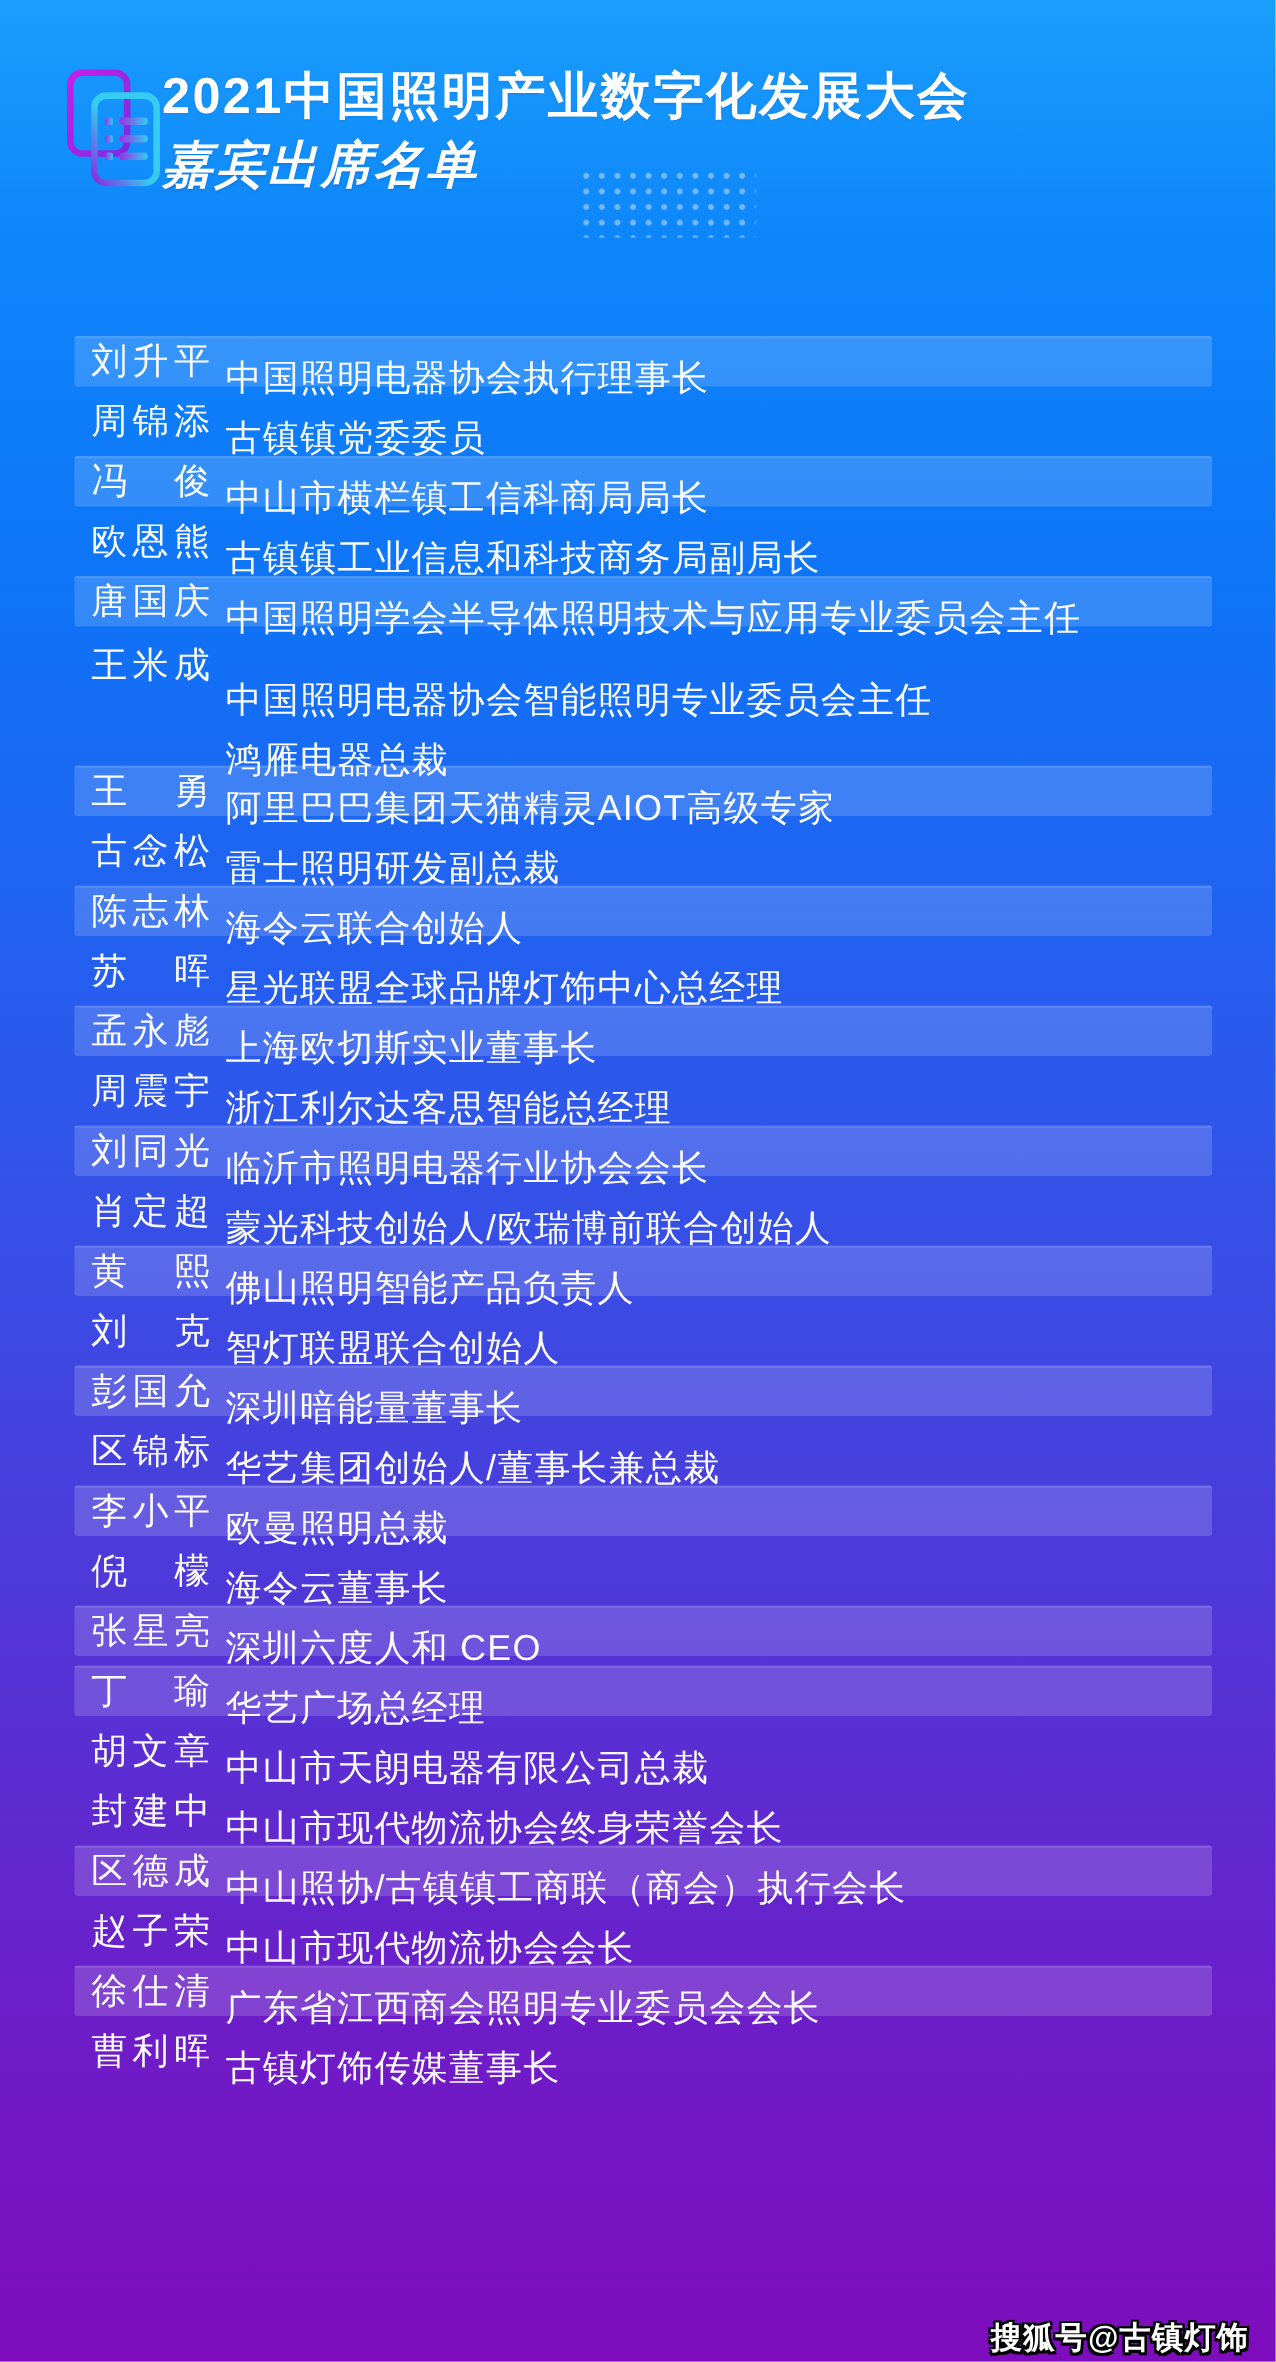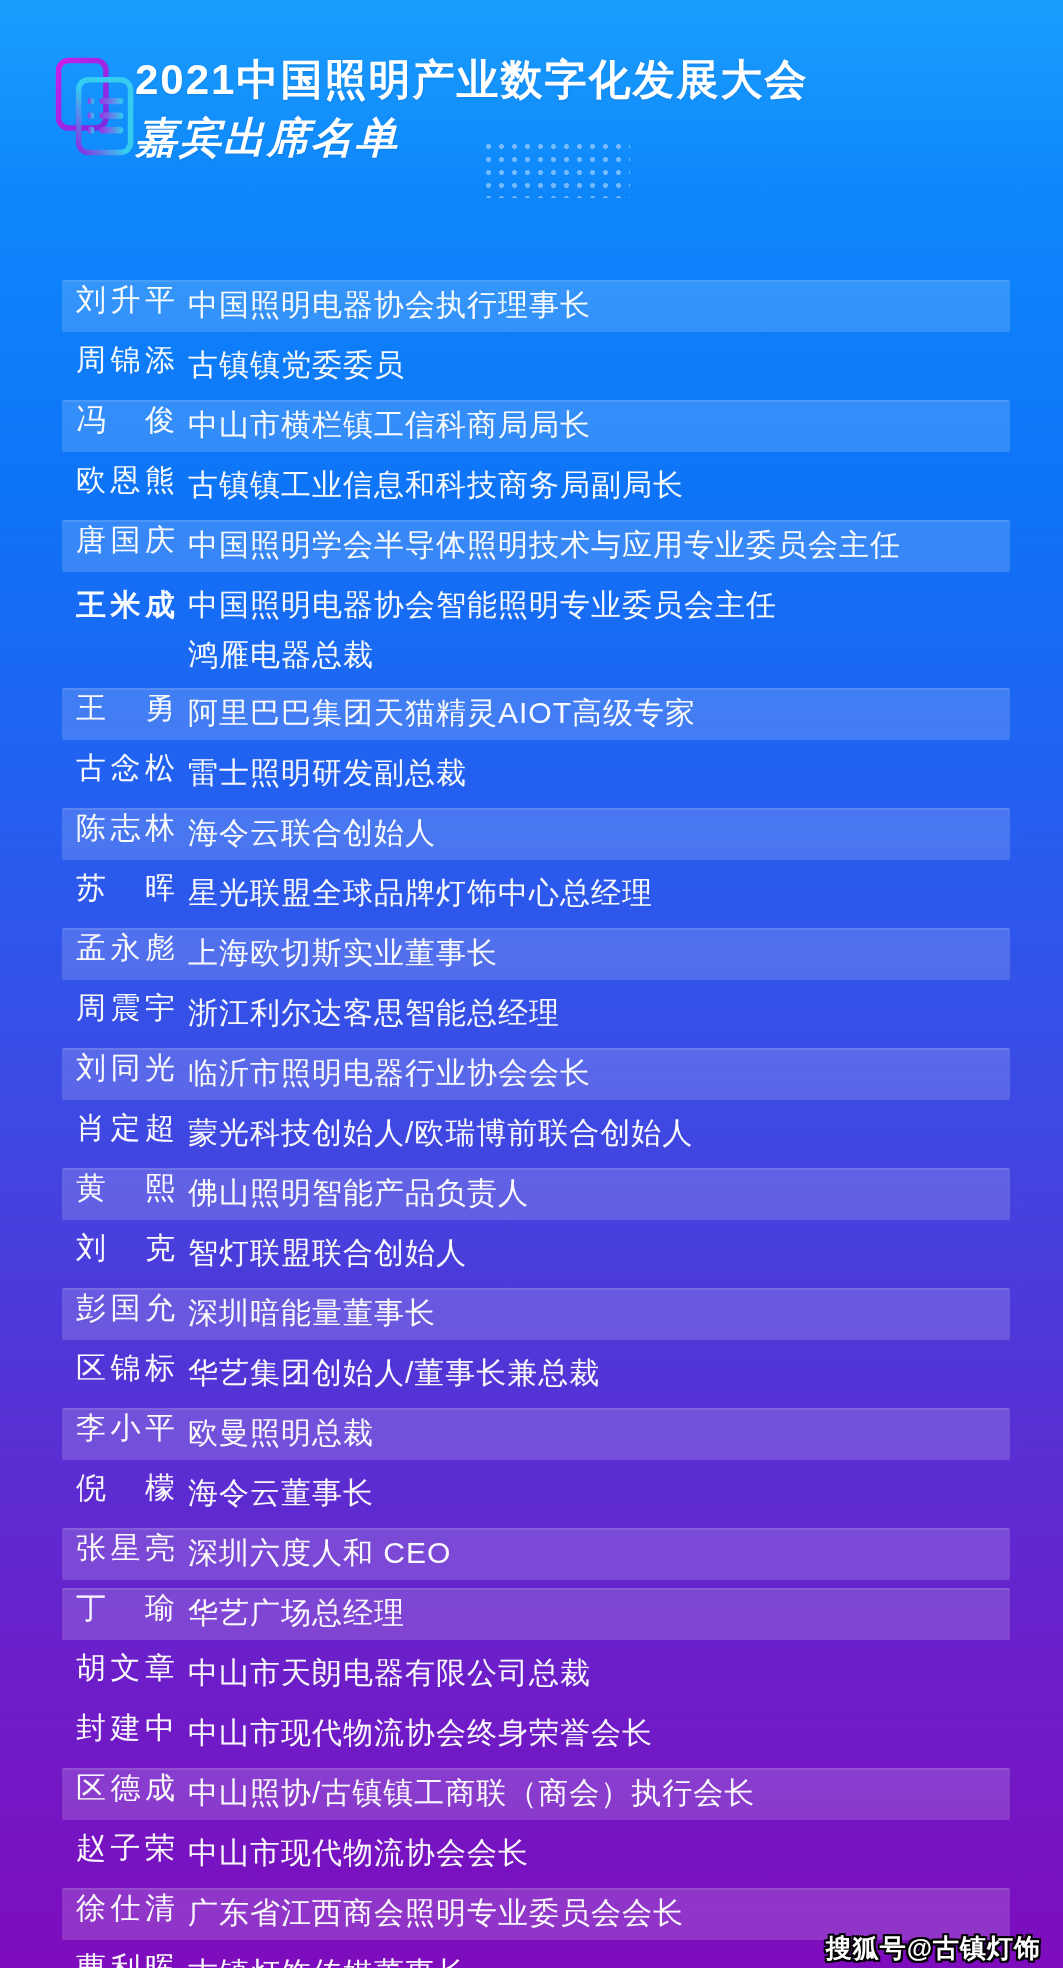--- a/index.html
+++ b/index.html
@@ -25,36 +25,36 @@
   .title-line.l2{ top:110px;font-style:italic; }
   .dot-grid{
     position:absolute; left:482px; top:140px; width:148px; height:58px;
     background-image:radial-gradient(circle, rgba(200,225,255,0.55) 2.2px, transparent 2.6px);
     background-size:13px 13px;
   }
 
   
   .list{ position:absolute; top:280px; left:62px; width:948px; }
   .row{
-    display:flex; height:52px; margin-bottom:8px;
+    display:flex; align-items:center; height:42px; margin-bottom:8px;
     color:rgba(255,255,255,0.97); font-size:30px; letter-spacing:1px;
   }
   .row.banded{
     background:rgba(255,255,255,0.16);
     border-radius:2px;
     box-shadow:inset 0 2px 0 rgba(255,255,255,0.10);
   }
   .row.double{ height:100px; align-items:flex-start; }
   .name{
     flex:0 0 100px; margin-left:14px; margin-right:12px;
     text-align:justify; text-align-last:justify; -moz-text-align-last:justify;
     white-space:nowrap;
   }
-  .row.double .name{ line-height:50px;font-weight:bold; }
-  .titles{ flex:1 1 auto; white-space:nowrap; }
+  .row.double .name{ line-height:50px; }
+  .titles{ flex:1 1 auto; white-space:nowrap;margin-top:29px; }
   .tline{ line-height:50px; }
 
   
   .watermark{
     position:absolute; right:22px; top:1903px;
     font-size:26px; font-weight:700; color:#ffffff; letter-spacing:1px;
     text-shadow:
       -2px 0 0 #000, 2px 0 0 #000, 0 -2px 0 #000, 0 2px 0 #000,
       -2px -2px 0 #000, 2px 2px 0 #000, -2px 2px 0 #000, 2px -2px 0 #000;
     white-space:nowrap;

